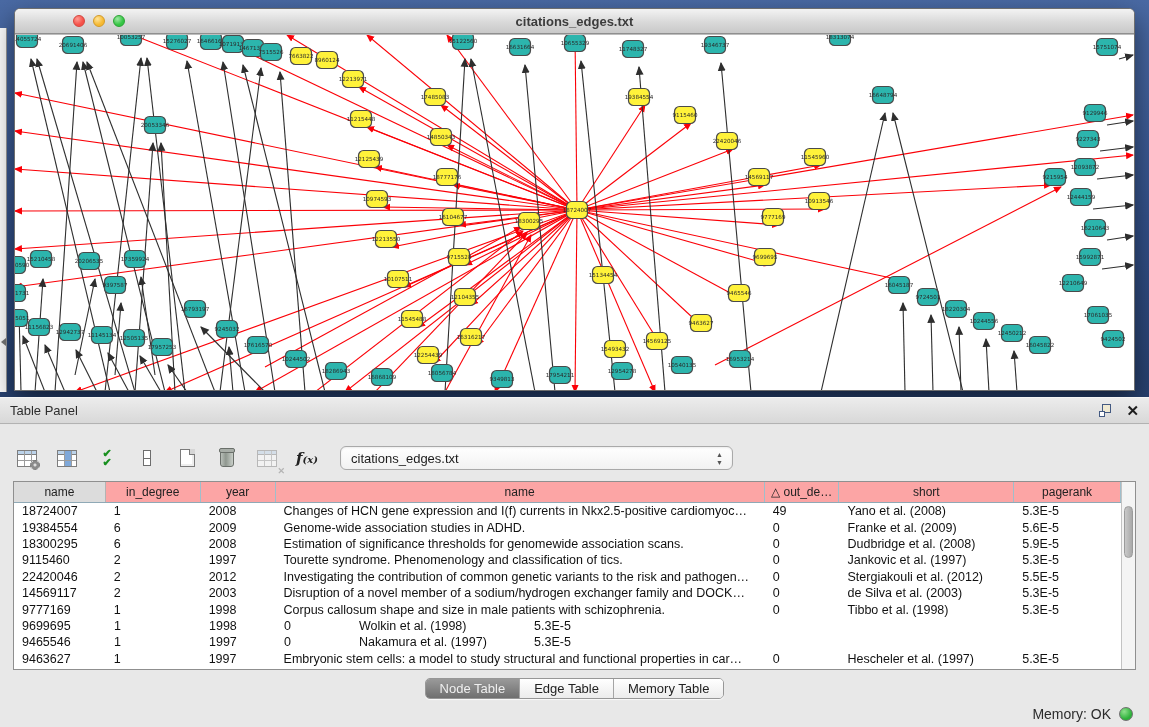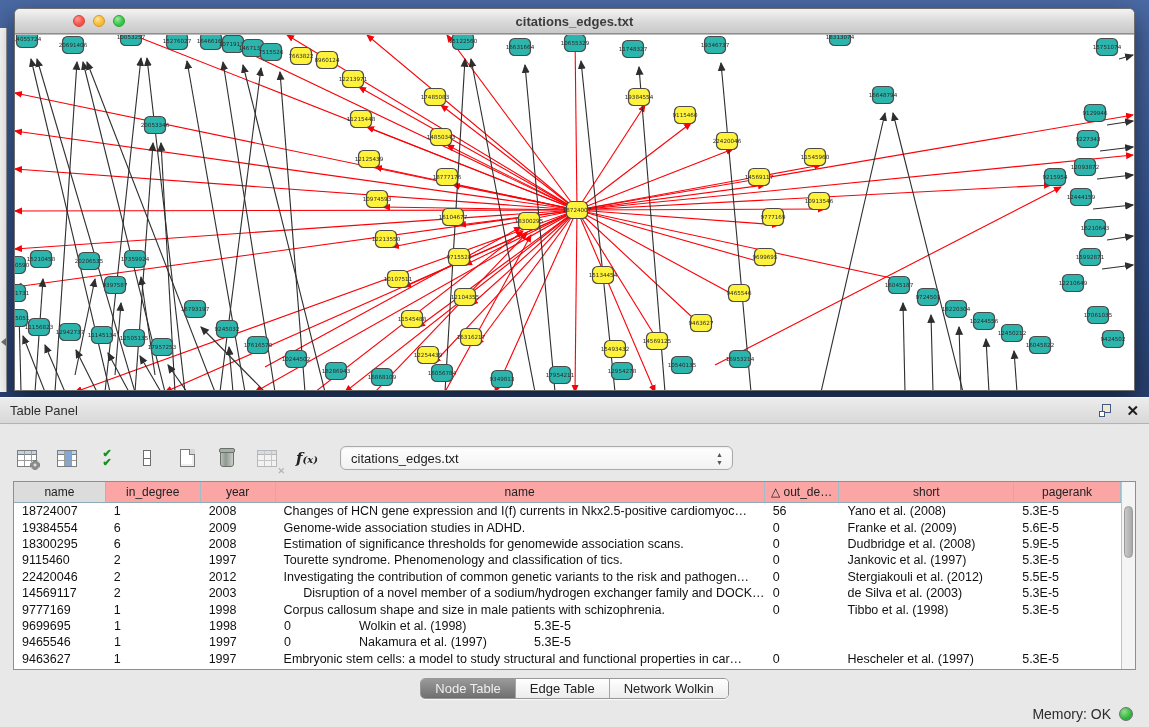--- a/index.html
+++ b/index.html
@@ -671,21 +671,21 @@
           <div class="th" style="width: 75px;">△ out_de…</div>
           <div class="th" style="width: 175px;">short</div>
           <div class="th" style="width: 107px;">pagerank</div>
         </div>
       <div id="tbody">
           <div class="trow">
             <div class="td" style="width: 92px;">18724007</div>
             <div class="td" style="width: 95px;">1</div>
             <div class="td" style="width: 75px;">2008</div>
             <div class="td" style="width: 490px;">Changes of HCN gene expression and I(f) currents in Nkx2.5-positive cardiomyoc…</div>
-            <div class="td" style="width: 75px;">56</div>
+            <div class="td" style="width: 75px;">49</div>
             <div class="td" style="width: 175px;">Yano et al. (2008)</div>
             <div class="td" style="width: 107px;">5.3E-5</div>
           </div>
           <div class="trow">
             <div class="td" style="width: 92px;">19384554</div>
             <div class="td" style="width: 95px;">6</div>
             <div class="td" style="width: 75px;">2009</div>
             <div class="td" style="width: 490px;">Genome-wide association studies in ADHD.</div>
             <div class="td" style="width: 75px;">0</div>
             <div class="td" style="width: 175px;">Franke et al. (2009)</div>
@@ -715,21 +715,21 @@
             <div class="td" style="width: 75px;">2012</div>
             <div class="td" style="width: 490px;">Investigating the contribution of common genetic variants to the risk and pathogen…</div>
             <div class="td" style="width: 75px;">0</div>
             <div class="td" style="width: 175px;">Stergiakouli et al. (2012)</div>
             <div class="td" style="width: 107px;">5.5E-5</div>
           </div>
           <div class="trow">
             <div class="td" style="width: 92px;">14569117</div>
             <div class="td" style="width: 95px;">2</div>
             <div class="td" style="width: 75px;">2003</div>
-            <div class="td" style="width: 490px; text-align: right;">Disruption of a novel member of a sodium/hydrogen exchanger family and DOCK…</div>
+            <div class="td" style="width: 490px;">Disruption of a novel member of a sodium/hydrogen exchanger family and DOCK…</div>
             <div class="td" style="width: 75px;">0</div>
             <div class="td" style="width: 175px;">de Silva et al. (2003)</div>
             <div class="td" style="width: 107px;">5.3E-5</div>
           </div>
           <div class="trow">
             <div class="td" style="width: 92px;">9777169</div>
             <div class="td" style="width: 95px;">1</div>
             <div class="td" style="width: 75px;">1998</div>
             <div class="td" style="width: 490px;">Corpus callosum shape and size in male patients with schizophrenia.</div>
             <div class="td" style="width: 75px;">0</div>
@@ -765,21 +765,21 @@
     </div>
     <div class="vscroll">
       <div class="thumb"></div>
     </div>
   </div>
 
   <div class="tabstrip">
     <div class="seg" id="tabs">
         <button class="sel">Node Table</button>
         <button class="">Edge Table</button>
-        <button class="">Network Wolkin</button>
+        <button class="">Memory Table</button>
       </div>
   </div>
 
   <div class="statusbar">
     <span class="mem">Memory: OK</span>
     <span class="memdot"></span>
   </div>
 </div>
 
 </body></html>

